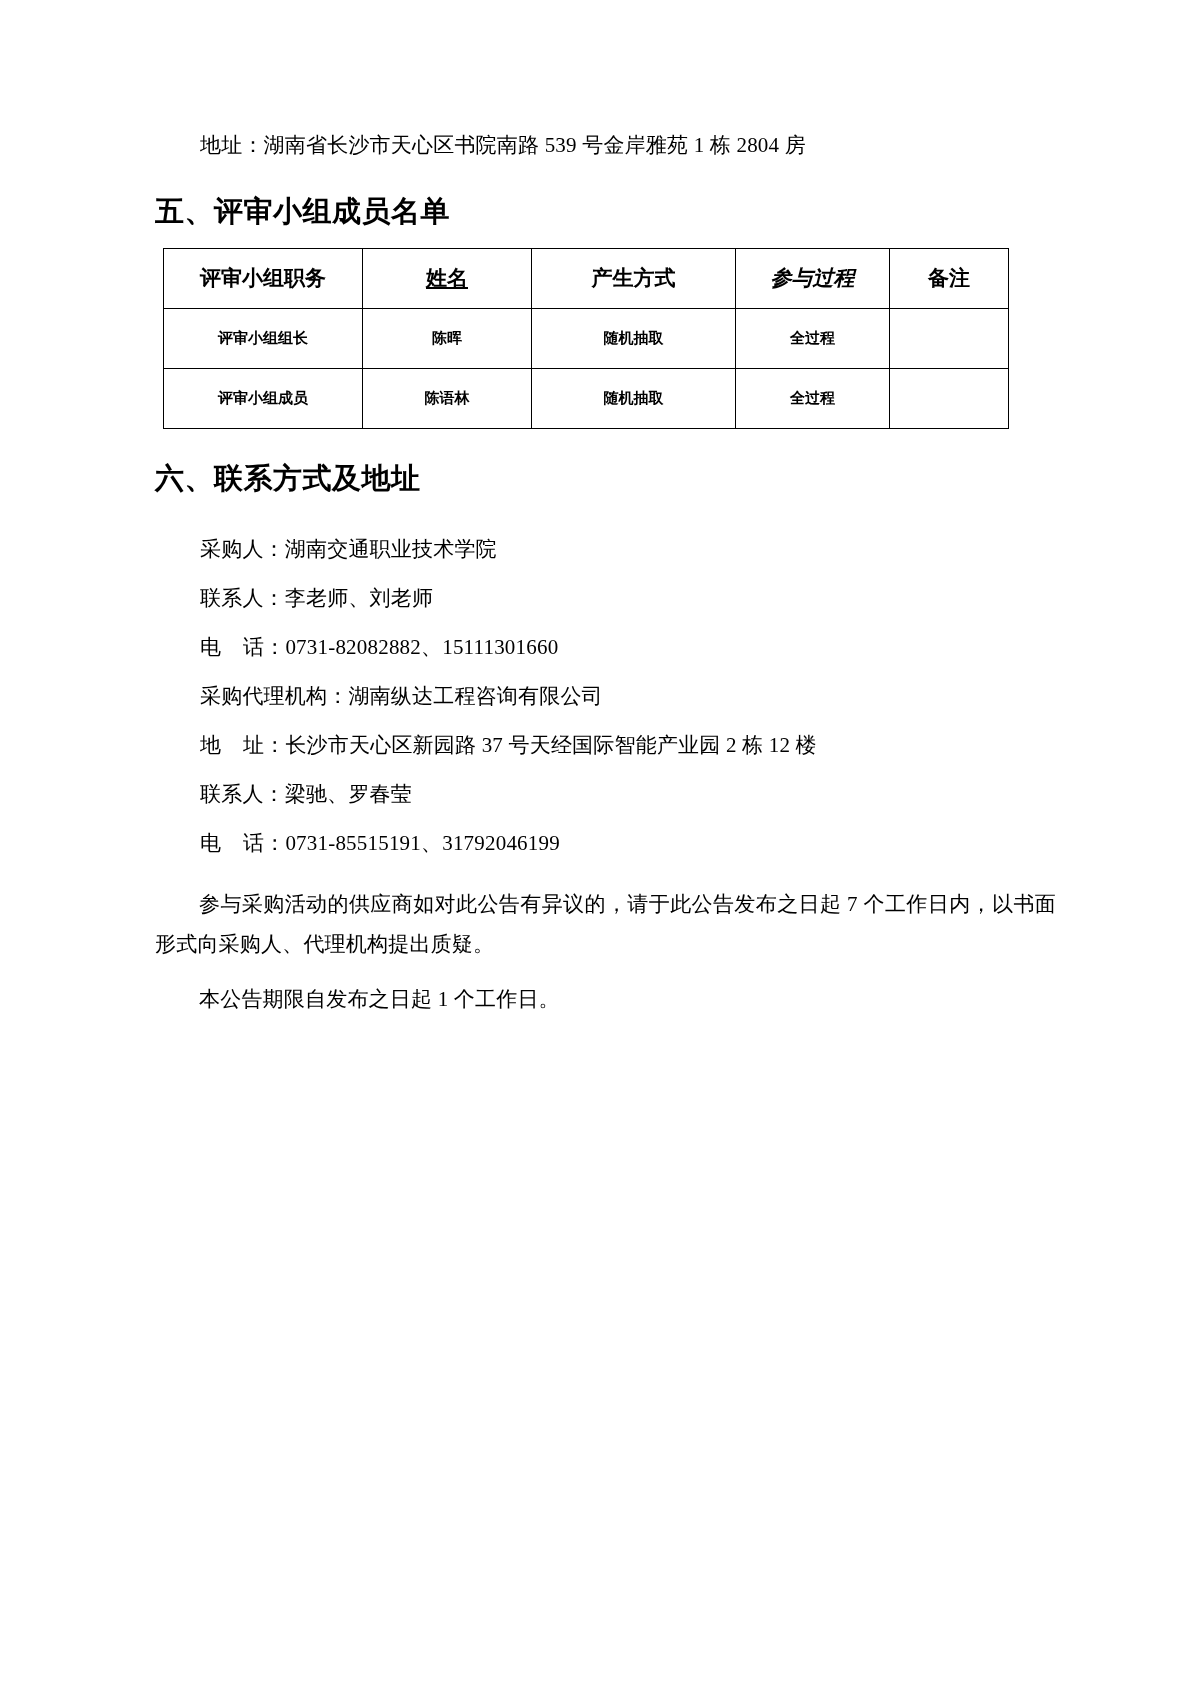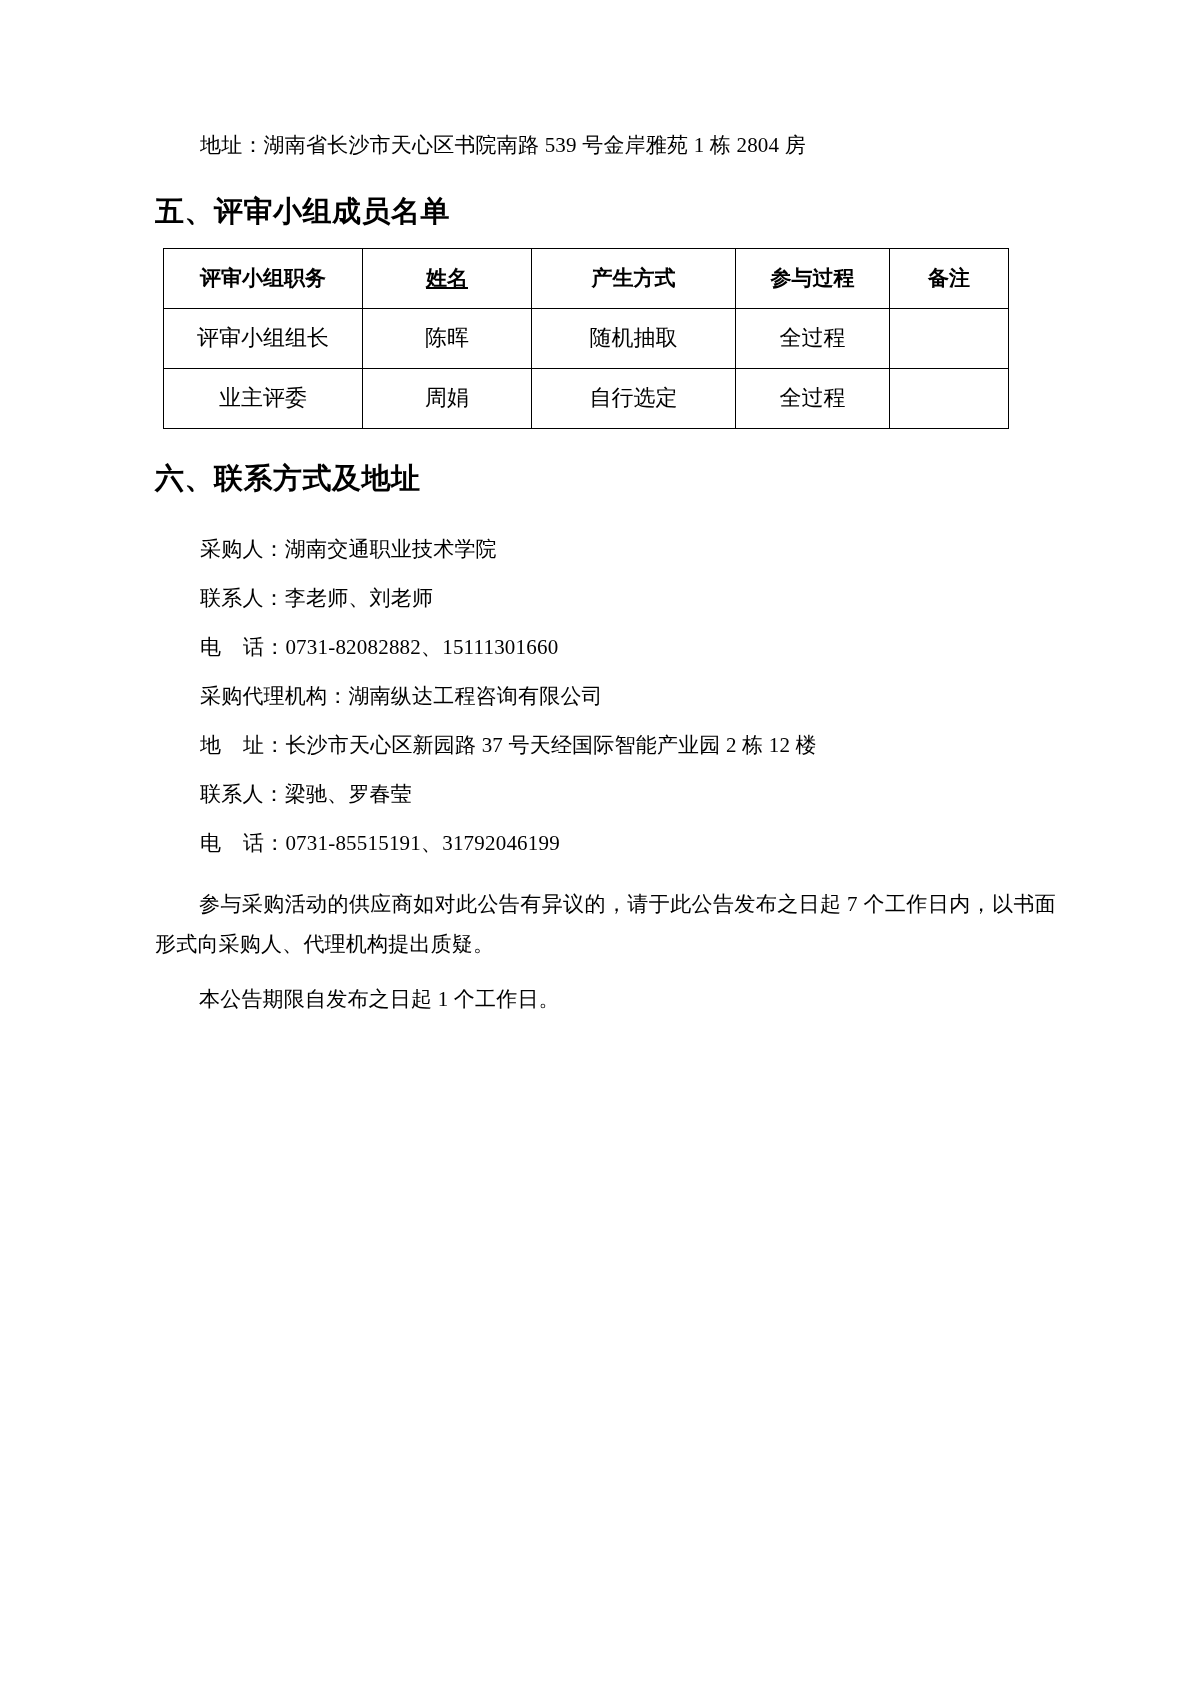--- a/index.html
+++ b/index.html
@@ -35,33 +35,33 @@
   }
   table.review-table {
     border-collapse: collapse;
     width: 800px;
     margin: 0 0 0 8px;
     table-layout: fixed;
   }
   table.review-table td, table.review-table th {
     border: 1.5px solid #000000;
     text-align: center;
-    font-size: 22px;
+    font-size: 15px;
     height: 59px;
     padding: 0 4px;
-    font-weight: normal;
+    font-weight: bold;
   }
   table.review-table thead th {
     font-weight: bold;
     font-size: 21px;
   }
   .col1 { width: 190px; }
   .col2 { width: 160px; text-decoration: underline; }
   .col3 { width: 195px; }
-  .col4 { width: 145px; }
+  .col4 { width: 145px; font-style: italic; }
   .col5 { width: 110px; }
 
   .contact-block {
     margin-top: 26px;
   }
   .contact-line {
     font-size: 21px;
     line-height: 1.0;
     margin: 0 0 0 45px;
     padding: 14px 0;
@@ -105,23 +105,23 @@
     </thead>
     <tbody>
       <tr>
         <td>评审小组组长</td>
         <td>陈晖</td>
         <td>随机抽取</td>
         <td>全过程</td>
         <td></td>
       </tr>
       <tr>
-        <td>业主评委</td>
-        <td>周娟</td>
-        <td>自行选定</td>
+        <td>评审小组成员</td>
+        <td>陈语林</td>
+        <td>随机抽取</td>
         <td>全过程</td>
         <td></td>
       </tr>
     </tbody>
   </table>
 
   <div class="section-heading">六、联系方式及地址</div>
 
   <div class="contact-block">
     <div class="contact-line">采购人：湖南交通职业技术学院</div>

